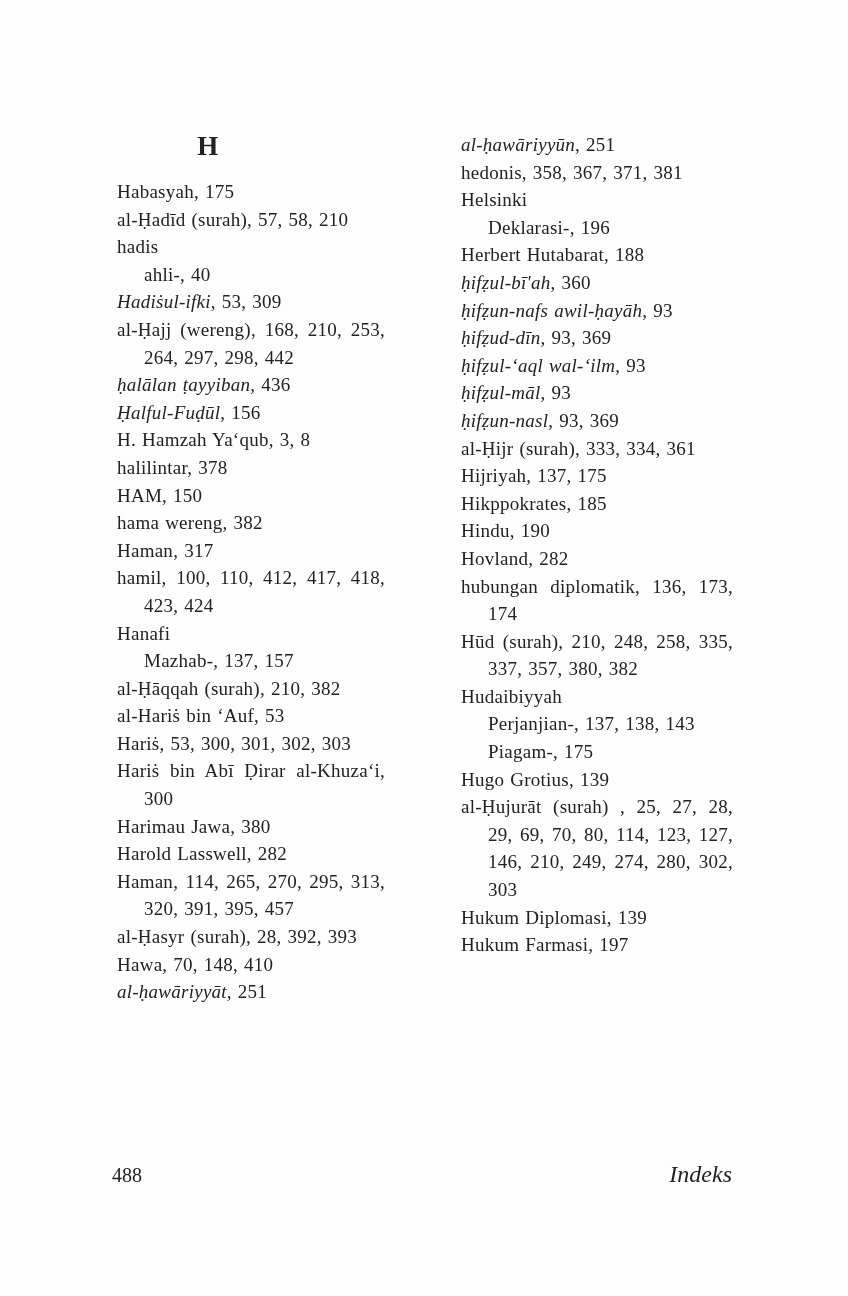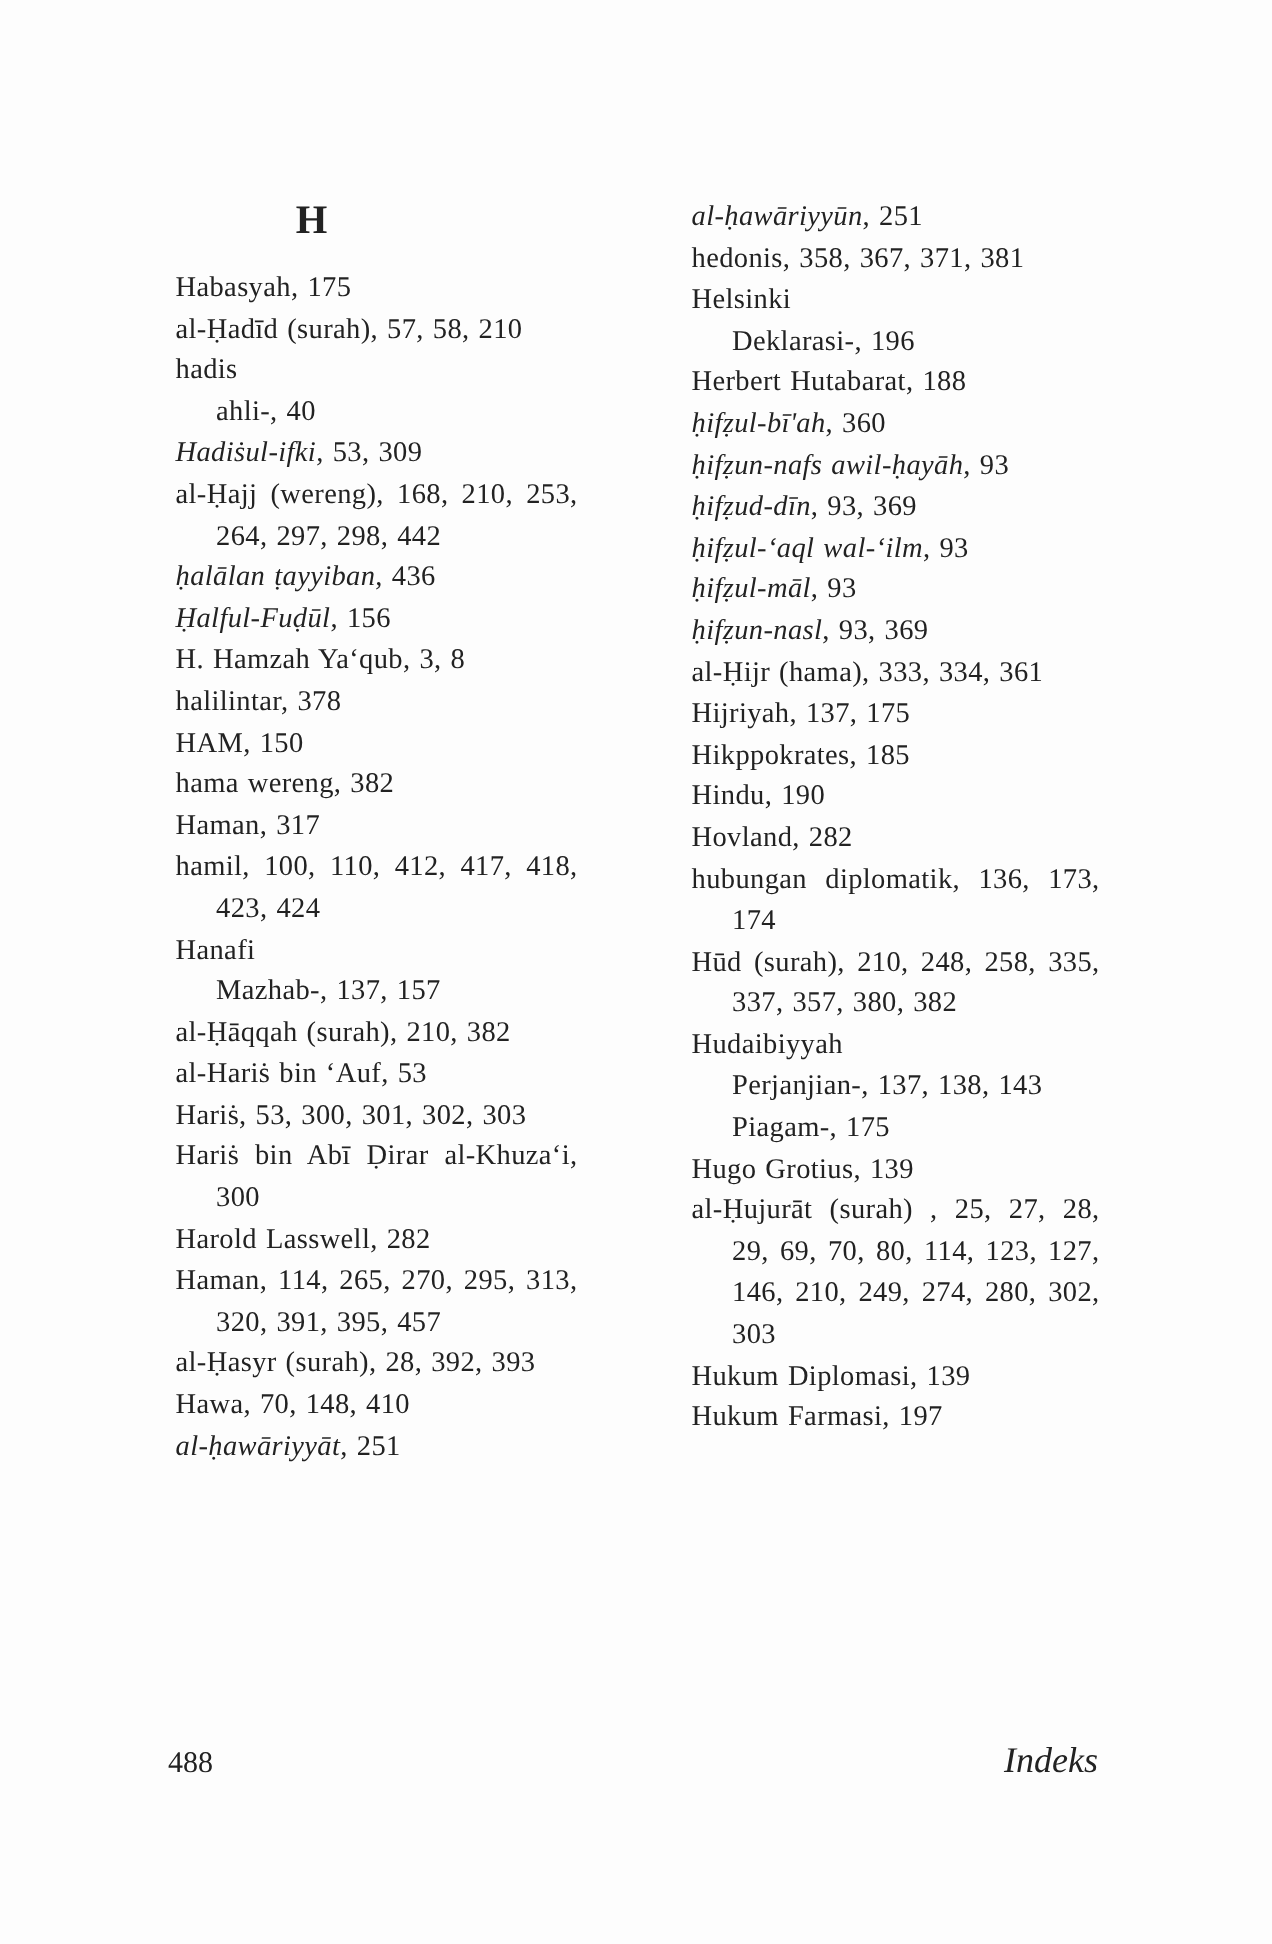--- a/index.html
+++ b/index.html
@@ -94,41 +94,42 @@
           <div class="entry"><span class="term">HAM</span><span>, </span><span class="refs">150</span></div>
           <div class="entry"><span class="term">hama wereng</span><span>, </span><span class="refs">382</span></div>
           <div class="entry"><span class="term">Haman</span><span>, </span><span class="refs">317</span></div>
           <div class="entry"><span class="term">hamil</span><span>, </span><span class="refs">100, 110, 412, 417, 418, 423, 424</span></div>
           <div class="entry"><span class="term">Hanafi</span></div>
           <div class="entry sub"><span class="term">Mazhab-</span><span>, </span><span class="refs">137, 157</span></div>
           <div class="entry"><span class="term">al-Ḥāqqah (surah)</span><span>, </span><span class="refs">210, 382</span></div>
           <div class="entry"><span class="term">al-Hariṡ bin ‘Auf</span><span>, </span><span class="refs">53</span></div>
           <div class="entry"><span class="term">Hariṡ</span><span>, </span><span class="refs">53, 300, 301, 302, 303</span></div>
           <div class="entry"><span class="term">Hariṡ bin Abī Ḍirar al-Khuza‘i</span><span>, </span><span class="refs">300</span></div>
+          <div class="entry"><span class="term">Harimau Jawa</span><span>, </span><span class="refs">380</span></div>
           <div class="entry"><span class="term">Harold Lasswell</span><span>, </span><span class="refs">282</span></div>
           <div class="entry"><span class="term">Haman</span><span>, </span><span class="refs">114, 265, 270, 295, 313, 320, 391, 395, 457</span></div>
           <div class="entry"><span class="term">al-Ḥasyr (surah)</span><span>, </span><span class="refs">28, 392, 393</span></div>
           <div class="entry"><span class="term">Hawa</span><span>, </span><span class="refs">70, 148, 410</span></div>
           <div class="entry"><span class="term italic">al-ḥawāriyyāt</span><span>, </span><span class="refs">251</span></div>
         </div>
     </div>
     <div class="col col-right">
       <div>
           <div class="entry"><span class="term italic">al-ḥawāriyyūn</span><span>, </span><span class="refs">251</span></div>
           <div class="entry"><span class="term">hedonis</span><span>, </span><span class="refs">358, 367, 371, 381</span></div>
           <div class="entry"><span class="term">Helsinki</span></div>
           <div class="entry sub"><span class="term">Deklarasi-</span><span>, </span><span class="refs">196</span></div>
           <div class="entry"><span class="term">Herbert Hutabarat</span><span>, </span><span class="refs">188</span></div>
           <div class="entry"><span class="term italic">ḥifẓul-bī'ah</span><span>, </span><span class="refs">360</span></div>
           <div class="entry"><span class="term italic">ḥifẓun-nafs awil-ḥayāh</span><span>, </span><span class="refs">93</span></div>
           <div class="entry"><span class="term italic">ḥifẓud-dīn</span><span>, </span><span class="refs">93, 369</span></div>
           <div class="entry"><span class="term italic">ḥifẓul-‘aql wal-‘ilm</span><span>, </span><span class="refs">93</span></div>
           <div class="entry"><span class="term italic">ḥifẓul-māl</span><span>, </span><span class="refs">93</span></div>
           <div class="entry"><span class="term italic">ḥifẓun-nasl</span><span>, </span><span class="refs">93, 369</span></div>
-          <div class="entry"><span class="term">al-Ḥijr (hama)</span><span>, </span><span class="refs">333, 334, 361</span></div>
+          <div class="entry"><span class="term">al-Ḥijr (surah)</span><span>, </span><span class="refs">333, 334, 361</span></div>
           <div class="entry"><span class="term">Hijriyah</span><span>, </span><span class="refs">137, 175</span></div>
           <div class="entry"><span class="term">Hikppokrates</span><span>, </span><span class="refs">185</span></div>
           <div class="entry"><span class="term">Hindu</span><span>, </span><span class="refs">190</span></div>
           <div class="entry"><span class="term">Hovland</span><span>, </span><span class="refs">282</span></div>
           <div class="entry"><span class="term">hubungan diplomatik</span><span>, </span><span class="refs">136, 173, 174</span></div>
           <div class="entry"><span class="term">Hūd (surah)</span><span>, </span><span class="refs">210, 248, 258, 335, 337, 357, 380, 382</span></div>
           <div class="entry"><span class="term">Hudaibiyyah</span></div>
           <div class="entry sub"><span class="term">Perjanjian-</span><span>, </span><span class="refs">137, 138, 143</span></div>
           <div class="entry sub"><span class="term">Piagam-</span><span>, </span><span class="refs">175</span></div>
           <div class="entry"><span class="term">Hugo Grotius</span><span>, </span><span class="refs">139</span></div>

